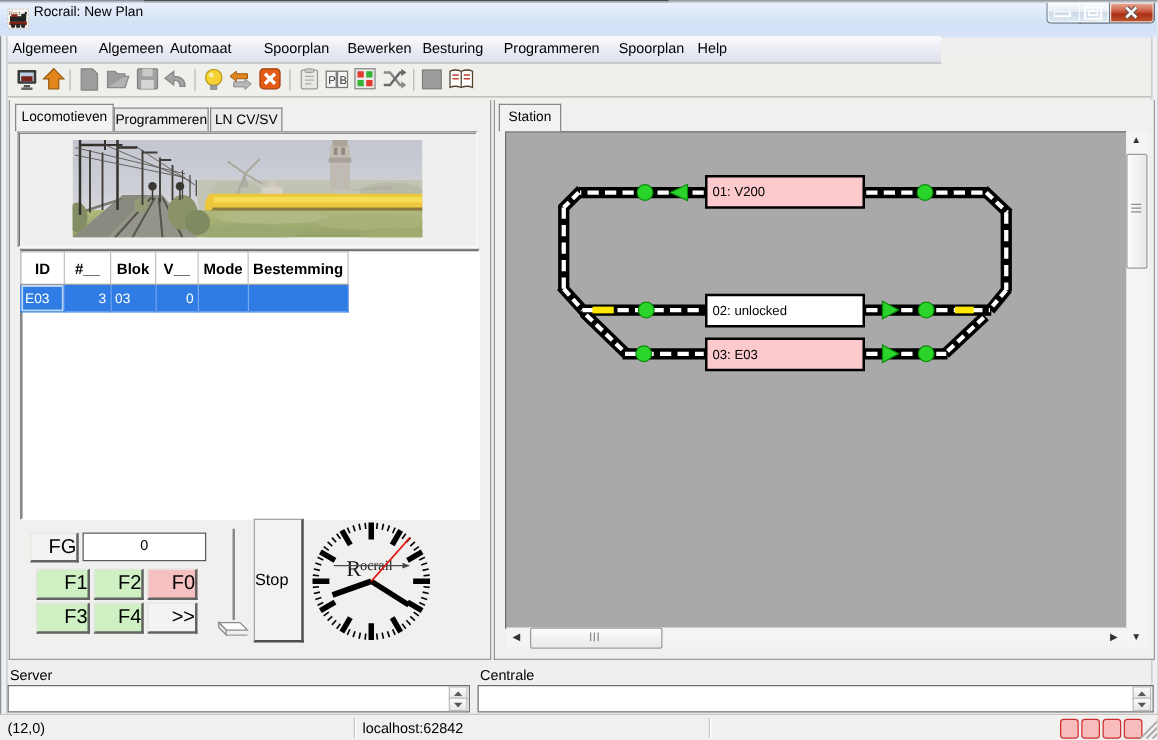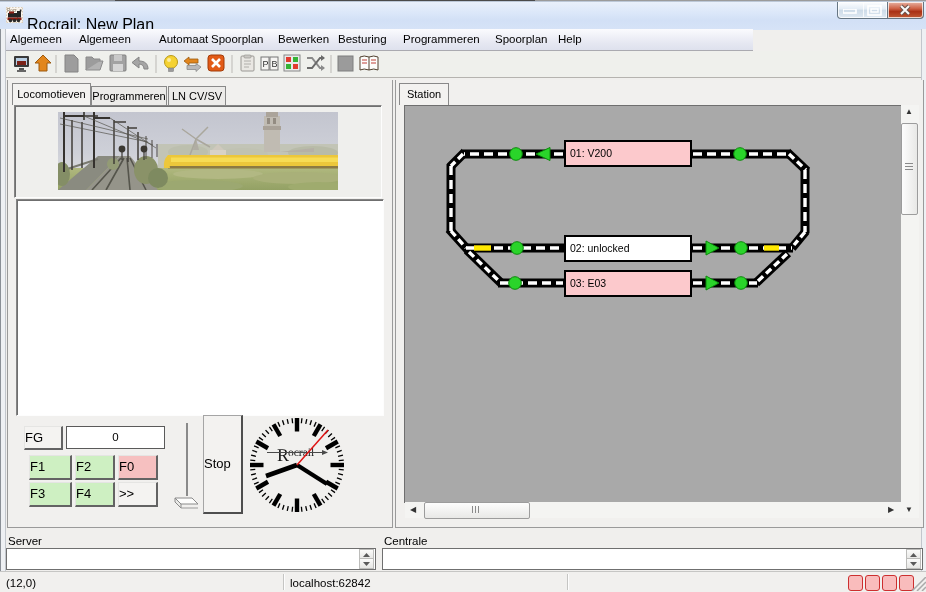--- a/index.html
+++ b/index.html
@@ -2,21 +2,21 @@
 <html><head><meta charset="utf-8"><style>
 html,body{margin:0;padding:0}
 body{width:926px;height:592px;position:relative;font-family:"Liberation Sans",sans-serif;background:#f0efed;overflow:hidden;font-size:11.5px;color:#000}
 .abs{position:absolute}
 
 #topstrip{left:0;top:0;width:926px;height:2px;background:#8a8f96}
 #topstrip .d1{left:115px;top:0;width:420px;height:2px;background:#4a4a4a}
 #topstrip .d2{left:535px;top:0;width:391px;height:1px;background:#9b9b9b}
 #titlebar{left:0;top:1px;width:926px;height:28px;background:linear-gradient(#e9f0fb,#dbe7f9 40%,#d2e0f6 65%,#d6e3f7);border-top:1px solid #bcc8d8}
 #title-ico{left:6px;top:7px;width:17px;height:16px}
-#title-text{left:27px;top:16px;font-size:16px}
+#title-text{left:27px;top:4px;font-size:11px}
 .winbtn{top:2px;height:16px;border:1px solid #667683;border-top:none;background:linear-gradient(#fdfeff,#e3ecf5 45%,#cddbe8 50%,#dfe9f2);box-shadow:inset 0 0 0 1px rgba(255,255,255,.75)}
 #btn-min{left:837px;width:26px;border-radius:0 0 0 4px}
 #btn-max{left:863px;width:24px;border-left:none;border-right:none}
 #btn-close{left:887px;width:35px;border-radius:0 0 4px 0;background:linear-gradient(#e8b4a4,#cf6448 40%,#aa3014 60%,#c05a34)}
 #menubar{left:0;top:29px;width:753px;height:21px;background:linear-gradient(#fbfbfe,#e6e8f2 65%,#dee1ed);border-bottom:1px solid #aaaab0}
 #menubar span{position:absolute;top:4px;font-size:11.5px}
 #toolbar{left:0;top:51px;width:926px;height:26px;background:#eff0ec;border-bottom:1px solid #b5b3af}
 
 #frame-l{left:0;top:29px;width:4px;height:563px;background:#eef0f3;border-right:1px solid #c2c6cc;border-left:1px solid #8a8f96}
 #frame-r{left:921px;top:29px;width:4px;height:563px;background:#eef0f3;border-left:1px solid #c2c6cc;border-right:1px solid #8a8f96}
@@ -28,21 +28,21 @@
 #imgbox{left:14px;top:105px;width:366px;height:91px;background:#efefed;border:1px solid #848484;border-right-color:#fdfdfd;border-bottom-color:#fdfdfd;box-shadow:inset 1px 1px 0 #6f6f6f}
 #photo{left:58px;top:112px;width:280px;height:78px}
 #tablebox{left:16px;top:199px;width:366px;height:215px;background:#fff;border:1px solid #848484;border-right-color:#fdfdfd;border-bottom-color:#fdfdfd;box-shadow:inset 1px 1px 0 #6f6f6f}
 table{border-collapse:collapse;table-layout:fixed}
 #loctable{position:absolute;left:16px;top:201px}
 #loctable th{font-weight:bold;border:1px solid #c3c3c3;border-bottom-color:#a0a0a0;height:25px;font-size:12px;background:#fff;text-align:center;padding:0}
 #loctable td{border:1px solid #c3c3c3;height:21px;font-size:11px;padding:0 3px;background:#fff;overflow:hidden}
 #loctable tr.sel td{background:#2f7de4;color:#fff;border-color:#4f8ce9;border-top-color:#2a66bb;border-bottom-color:#2f7de4}#loctable tr.sel td:first-child{box-shadow:inset 0 0 0 1.5px #b9d4f2}
 .ralign{text-align:right}
 
-.btn{position:absolute;background:#f4f3f1;border:1px solid #9b9b9b;border-top-color:#e5e5e3;border-left-color:#e5e5e3;border-right:2px solid #636363;border-bottom:2px solid #636363;font-size:13px;text-align:left}
+.btn{position:absolute;background:#f4f3f1;border:1px solid #9b9b9b;border-top-color:#e5e5e3;border-left-color:#e5e5e3;border-right:2px solid #636363;border-bottom:2px solid #636363;font-size:16px;text-align:right}
 .btn.green{background:#cef0c2}
 .btn.pink{background:#f6c0c0}
 #speedbox{left:66px;top:426px;width:97px;height:21px;background:#fff;border:1px solid #5a5a5a;text-align:center;line-height:21px;font-size:11.5px}
 #slider-line{left:186px;top:423px;width:1.5px;height:73px;background:#8a8a8a}
 #stopbtn{left:203px;top:415px;width:37px;height:96px;background:#f3f2f0;border:1px solid #a5a5a5;border-right:2px solid #4e4e4e;border-bottom:2px solid #4e4e4e;}
 #stopbtn span{position:absolute;left:0;width:34px;top:40px;font-size:13px}
 
 #rpanel{left:395px;top:80px;width:527px;height:447px;background:#f1f0ee;border:1px solid #9a9a9a;border-top:none}
 #canvas{left:404px;top:105px;width:497px;height:397px;background:#a9a9a9;border-left:1px solid #6f6f6f;border-top:1px solid #6f6f6f}
 
@@ -91,21 +91,21 @@
     <rect x="1" y="1" width="13" height="9" fill="none" stroke="#fff" stroke-width="1.6"></rect>
     <rect x="4" y="4" width="7" height="3" fill="none" stroke="#fff" stroke-width="1.4"></rect>
   </svg>
 <svg class="abs" style="left:898px;top:4px;width:14px;height:12px">
     <path d="M3,2 L11,10 M11,2 L3,10" stroke="#6a564e" stroke-width="4"></path>
     <path d="M3,2 L11,10 M11,2 L3,10" stroke="#fafafa" stroke-width="2"></path>
   </svg>
 <div class="abs" id="menubar">
  <span style="left:10px">Algemeen</span>
     <span style="left:79px">Algemeen</span>
-    <span style="left:159px">Automaat</span>
+    <span style="left:136px">Automaat</span>
     <span style="left:211px">Spoorplan</span>
     <span style="left:278px">Bewerken</span>
     <span style="left:338px">Besturing</span>
     <span style="left:403px">Programmeren</span>
     <span style="left:495px">Spoorplan</span>
     <span style="left:558px">Help</span>
 </div>
 <div class="abs" id="toolbar">
 <svg style="position:absolute;left:0;top:0" width="400" height="26" viewBox="0 0 400 26">
 
@@ -282,20 +282,36 @@
 <table class="abs" id="loctable">
  <colgroup>
       <col style="width:35px">
       <col style="width:37px">
       <col style="width:36px">
       <col style="width:34px">
       <col style="width:40px">
       <col style="width:80px">
     </colgroup>
  <tbody>
+      <tr>
+        <th>ID</th>
+        <th>#__</th>
+        <th>Blok</th>
+        <th>V__</th>
+        <th>Mode</th>
+        <th>Bestemming</th>
+      </tr>
+ <tr class="sel">
+        <td>E03</td>
+        <td class="ralign">3</td>
+        <td>03</td>
+        <td class="ralign">0</td>
+        <td></td>
+        <td></td>
+      </tr>
 </tbody>
   </table>
 
 <div class="abs btn" style="left:24px;top:426px;width:36px;height:21px;line-height:21px">FG</div>
 <div class="abs" id="speedbox">0</div>
 <div class="abs btn green" style="left:29px;top:455px;width:40px;height:22px;line-height:22px">F1</div>
 <div class="abs btn green" style="left:75px;top:455px;width:37px;height:22px;line-height:22px">F2</div>
 <div class="abs btn pink" style="left:118px;top:455px;width:37px;height:22px;line-height:22px">F0</div>
 <div class="abs btn green" style="left:29px;top:482px;width:40px;height:22px;line-height:22px">F3</div>
 <div class="abs btn green" style="left:75px;top:482px;width:37px;height:22px;line-height:22px">F4</div>

